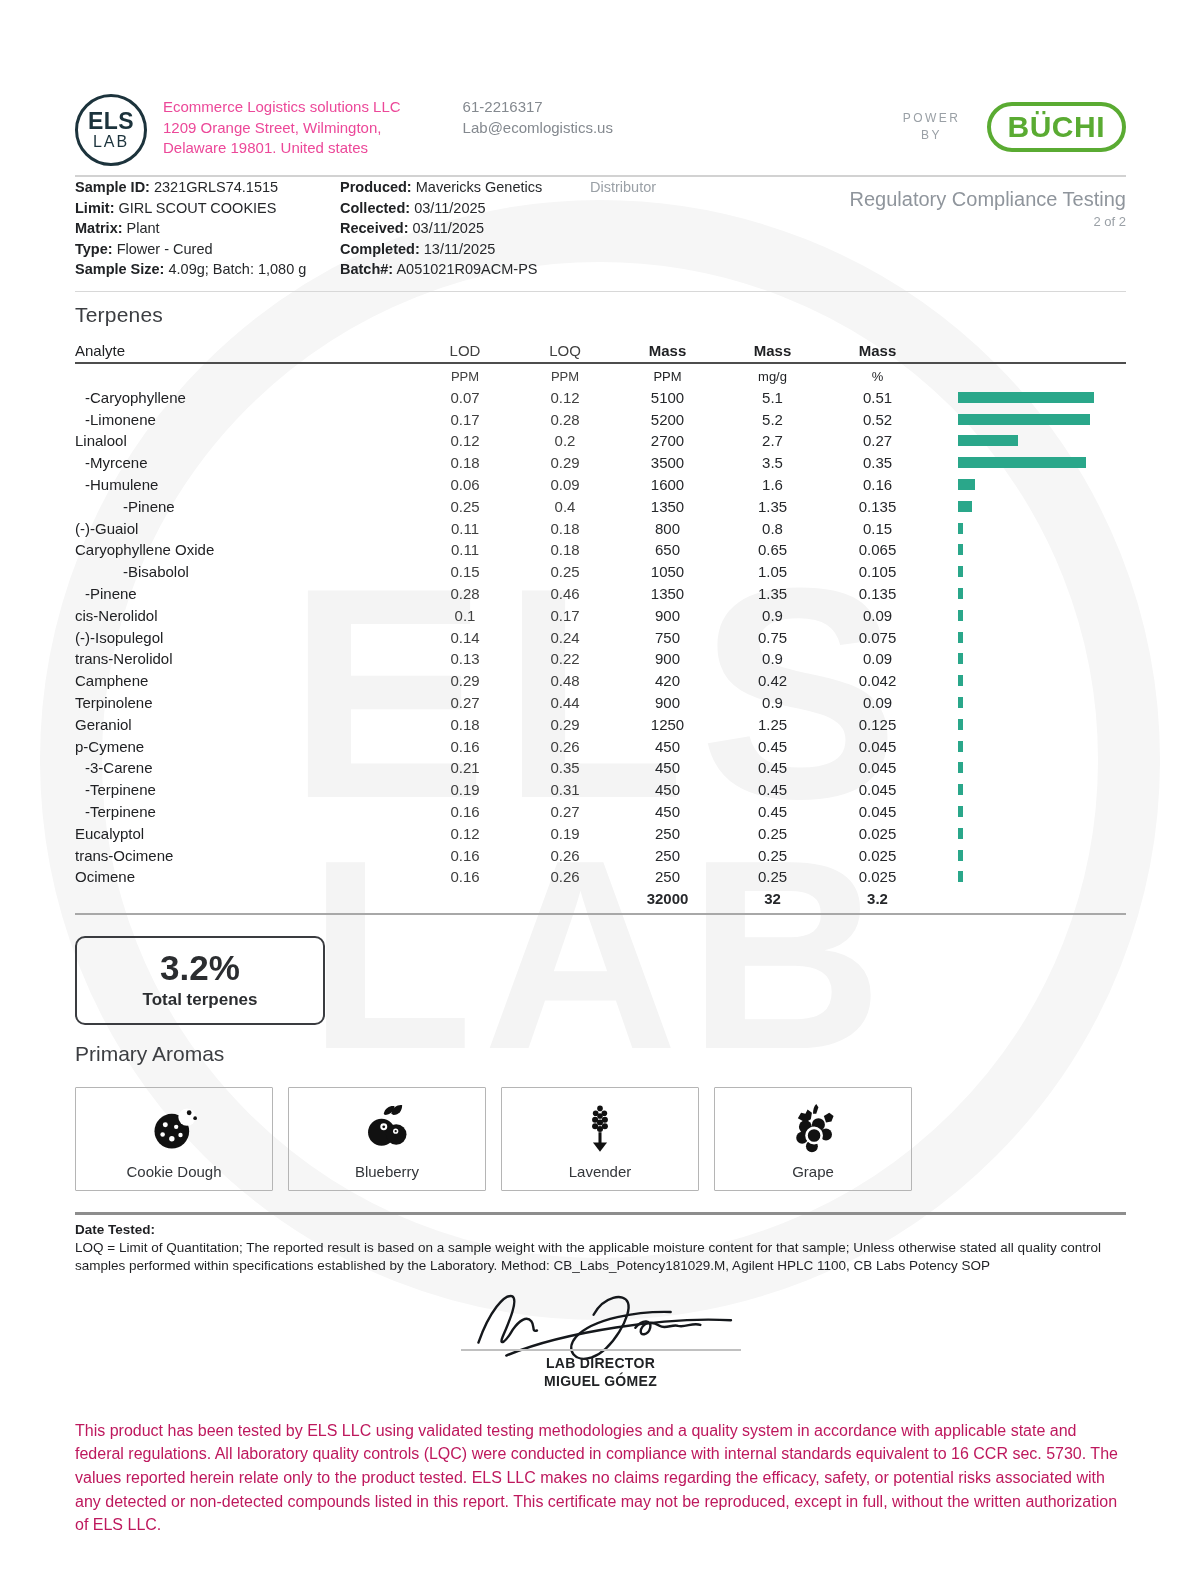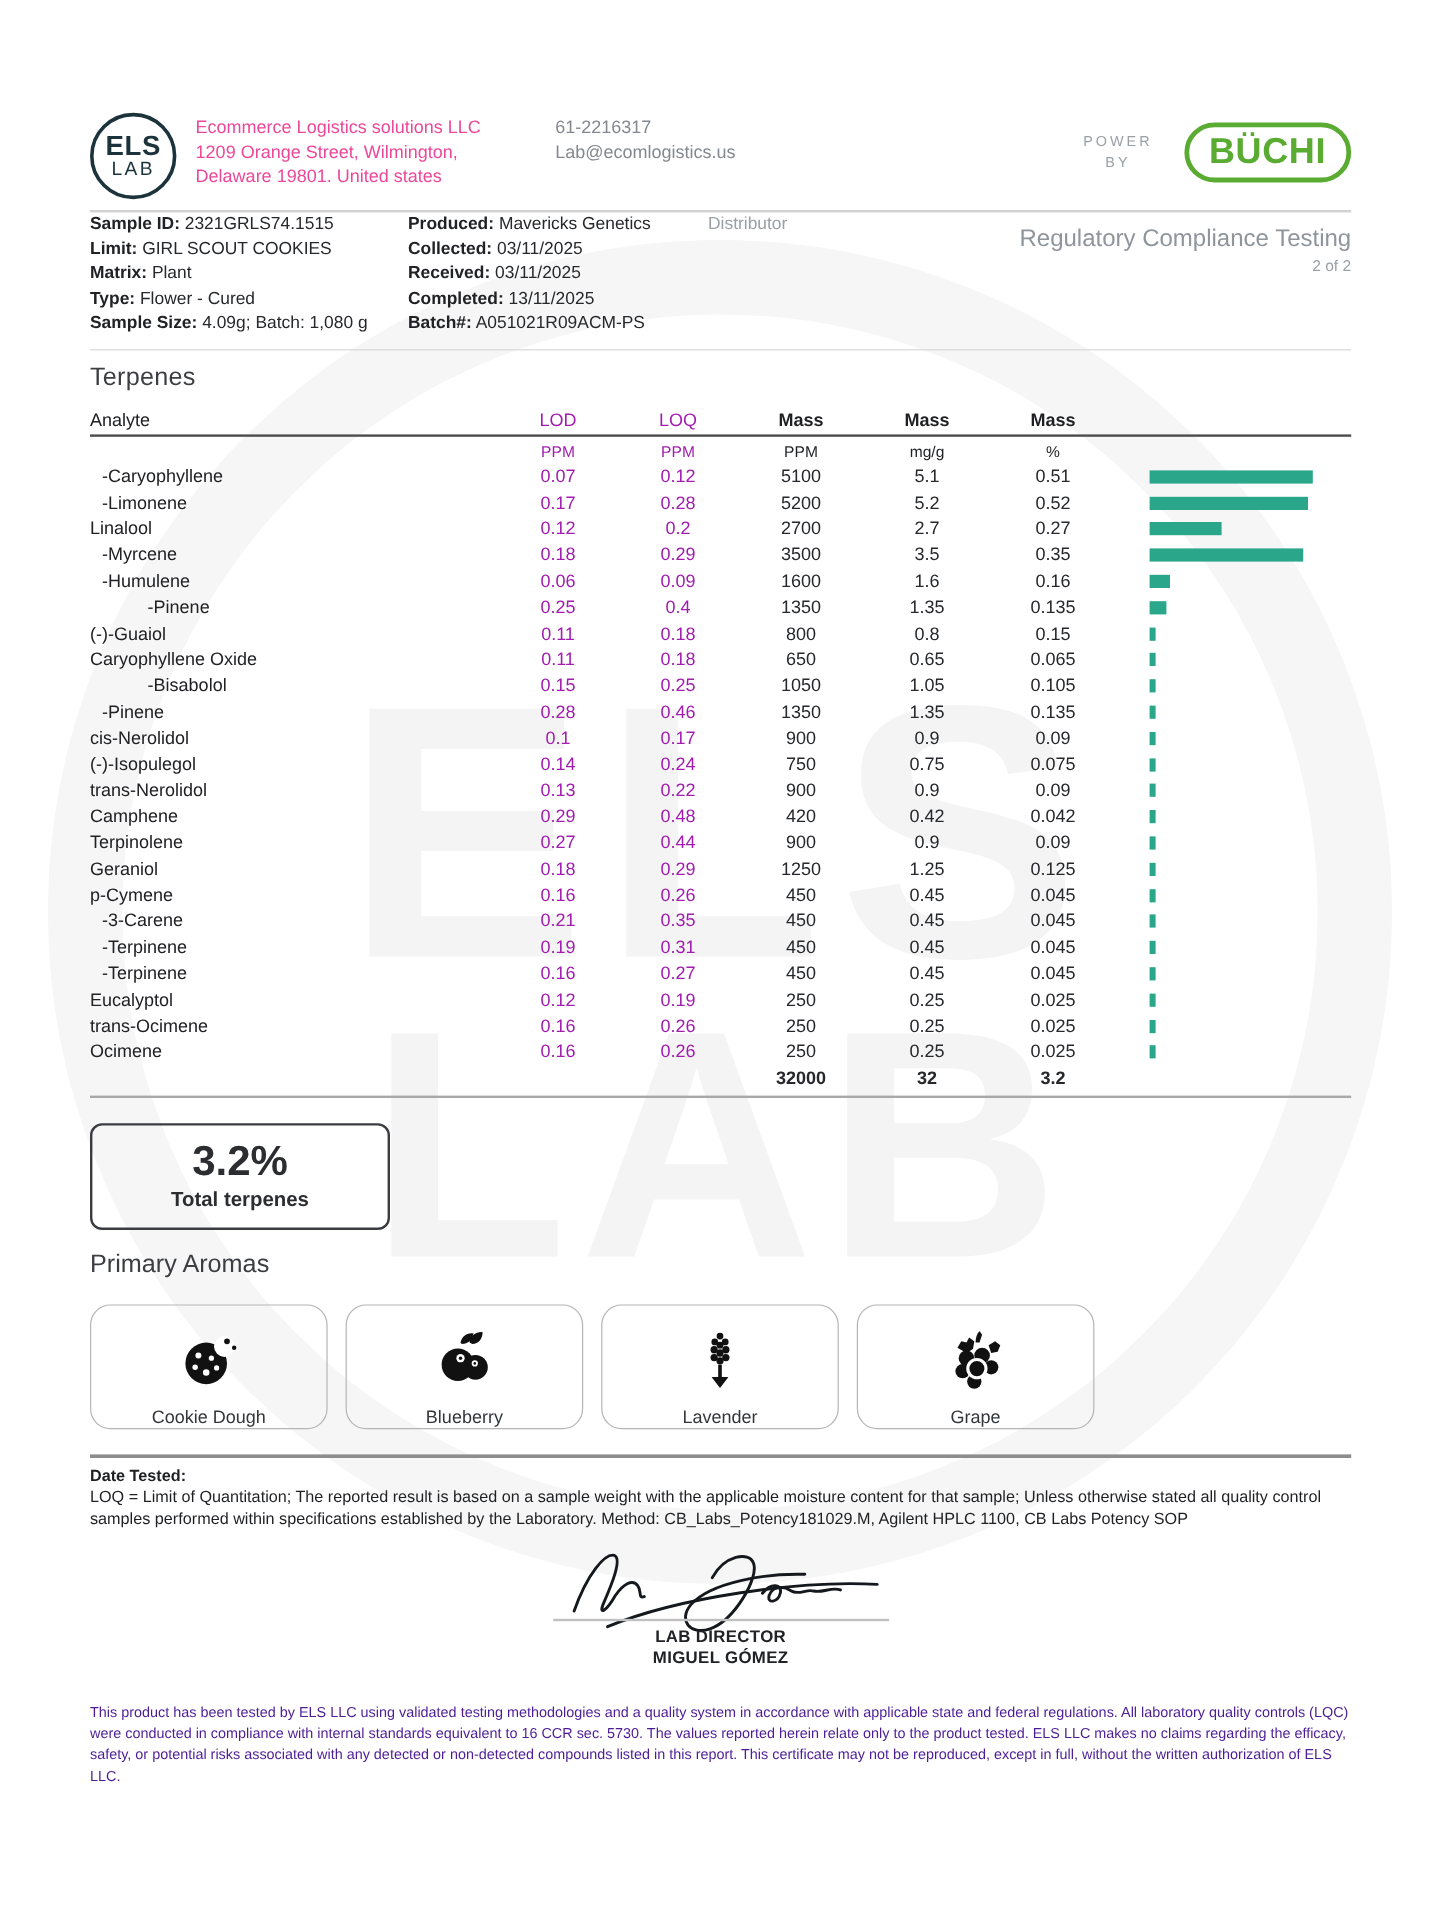--- a/index.html
+++ b/index.html
@@ -48,51 +48,51 @@
   .trow { display:flex; align-items:center; height:21.8px; font-size:15px; }
   .thead { margin-top:13px; height:24px; border-bottom:2px solid #4d4d4d; font-size:15px; }
   .c-name { flex:0 0 340px; color:#202124; }
   .c-lod, .c-loq { flex:0 0 100px; text-align:center; }
   .c-ppm, .c-mgg, .c-pct { flex:0 0 105px; text-align:center; }
   .c-bar { flex:1 1 auto; padding-left:28px; }
   .thead .c-lod, .thead .c-loq { color:#b3b8be; }
   .thead .c-ppm, .thead .c-mgg, .thead .c-pct { color:#1f2023; font-weight:bold; }
   .units { height:20px; font-size:13px; margin-top:3px; }
   .units .c-lod, .units .c-loq { color:#b3b8be; }
-  .trow .c-lod, .trow .c-loq { color:#a21caf; }
+  .trow .c-lod, .trow .c-loq { color:#404040; }
   .units .c-ppm, .units .c-mgg, .units .c-pct { color:#1f2023; }
   .bar { height:11px; background:#2aa78a; }
   .total-row { font-weight:bold; height:22px; }
   .table-bottom { margin-top:3px; border-top:2px solid #a8a8a8; }
 
   
   .summary-box { margin-top:21px; width:250px; border:2px solid #3a3c40; border-radius:10px;
     text-align:center; padding:10px 0 13px; }
   .summary-val { font-size:35px; font-weight:bold; color:#2b2d30; }
   .summary-label { font-size:17px; font-weight:bold; color:#2b2d30; margin-top:2px; }
 
   
   .aromas-title { margin-top:17px; font-size:21px; color:#3c3e42; }
   .cards { margin-top:21px; display:flex; gap:15px; }
-  .card { width:198px; height:104px; border:1px solid #b5b5b5; border-radius:17px;
-    display:flex; flex-direction:column; align-items:center; justify-content:flex-end; }
+  .card { width:198px; height:104px; border:1px solid #b5b5b5; border-radius:1px;
+    display:flex; flex-direction:column; align-items:center; justify-content:flex-end; padding-bottom:10px; }
   .card .icon { flex:1; display:flex; align-items:center; justify-content:center; padding-top:8px; }
   .card .label { font-size:15px; color:#33363a; }
 
   .divider2 { margin-top:21px; border-top:3px solid #8d8d8d; }
   .footnote { margin-top:6px; font-size:13.5px; line-height:1.33; color:#1f2023; }
   .footnote .ft-title { font-weight:bold; }
 
   
   .sig { margin-top:10px; display:flex; flex-direction:column; align-items:center; }
   .sig-line { width:280px; border-top:2px solid #c0c0c0; margin-top:-14px; }
   .sig-role { margin-top:4px; font-size:14px; font-weight:bold; color:#202225; letter-spacing:.3px; }
   .sig-name { margin-top:2px; font-size:14px; font-weight:bold; color:#202225; letter-spacing:.3px; }
 
-  .disclaimer { margin-top:30px; font-size:12px; line-height:1.48; color:#4c1d95; }
+  .disclaimer { margin-top:30px; font-size:16px; line-height:1.48; color:#be185d; }
 </style>
 </head>
 <body>
 
 <div class="wm-circle"></div>
 <div class="wm wm-els">ELS</div>
 <div class="wm wm-lab">LAB</div>
 
 <div class="content">
 

